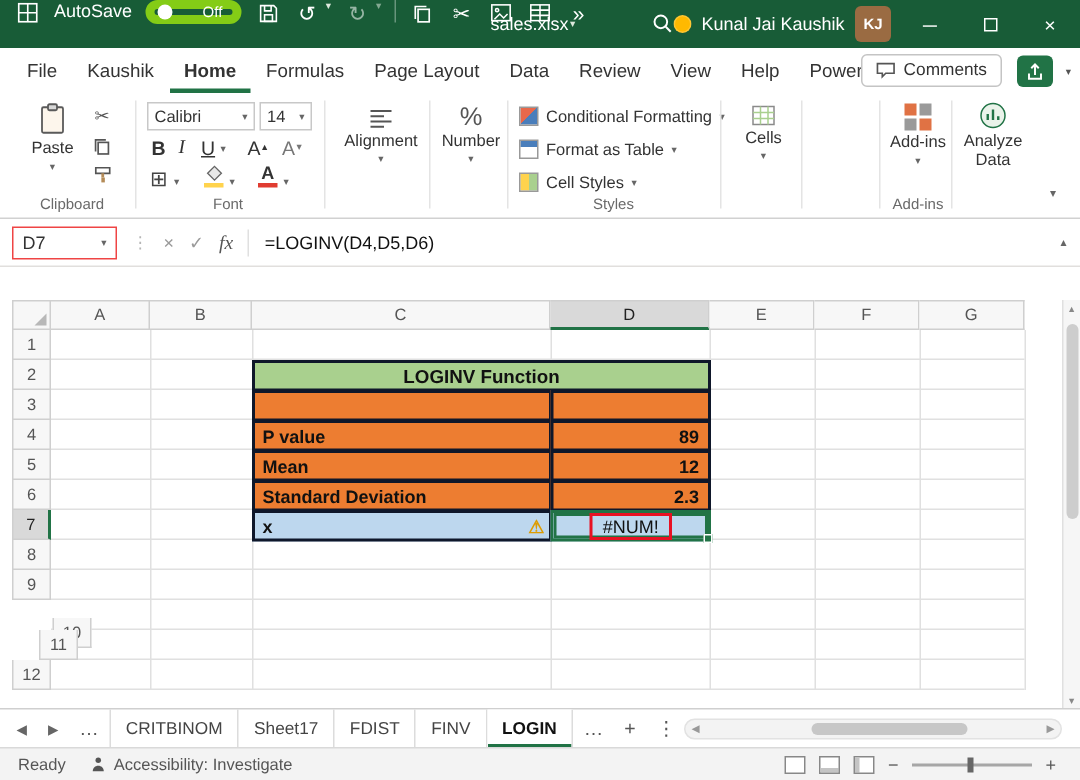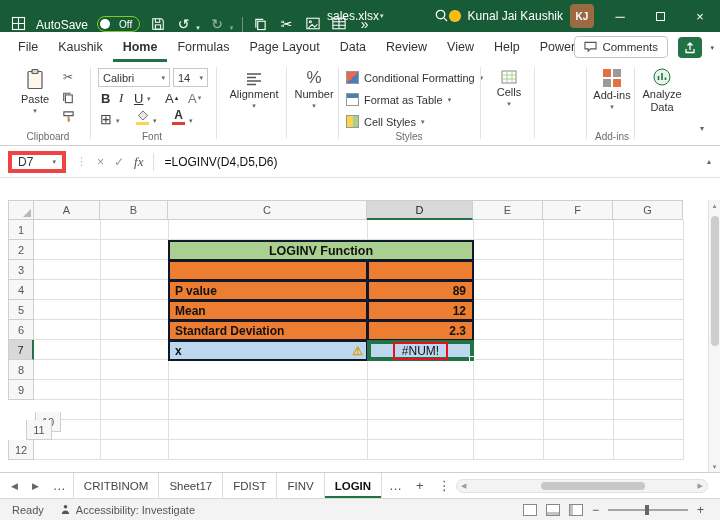--- a/index.html
+++ b/index.html
@@ -2,24 +2,24 @@
 <html><head>
 <meta charset="utf-8">
 <style>
 *{margin:0;padding:0;box-sizing:border-box;}
 body{width:720px;height:520px;font-family:"Liberation Sans",sans-serif;font-size:12px;color:#222;background:#fff;overflow:hidden;}
 .app{position:relative;width:720px;height:520px;background:#fff;overflow:hidden;}
 .abs{position:absolute;}
 
 
 .titlebar{position:absolute;top:0;left:0;width:720px;height:32px;background:#185c37;color:#fff;font-size:12px;}
-.tb-left{position:absolute;left:10px;top:0;height:32px;display:flex;align-items:flex-end;gap:9px;}
+.tb-left{position:absolute;left:10px;top:0;height:32px;display:flex;align-items:flex-start;gap:9px;}
 .tb-ic{width:17px;height:17px;display:flex;align-items:center;justify-content:center;color:#fff;font-size:14px;}
 .tb-sep{width:1px;height:15px;background:rgba(255,255,255,.35);}
-.toggle{display:flex;align-items:center;gap:9px;border:1px solid #84cc16;border-radius:9px;height:16px;padding:0 7px 0 2px;}
+.toggle{display:flex;align-items:center;gap:20px;border:6px solid #84cc16;border-radius:9px;height:16px;padding:0 7px 0 2px;}
 .knob{width:10px;height:10px;border-radius:50%;background:#fff;}
 .toggle-state{font-size:10px;color:#fff;}
 .dd{font-size:7px;color:#dce8dc;margin-left:-5px;}
 .dim{opacity:.55;}
 .filename{position:absolute;left:327px;top:0;height:32px;display:flex;align-items:center;gap:6px;}
 .search-btn{position:absolute;left:434px;top:8px;}
 .user{position:absolute;right:126px;top:0;height:32px;display:flex;align-items:center;gap:7px;}
 .presence{width:12px;height:12px;border-radius:50%;background:#ffb900;border:1px solid #fff3;}
 .avatar{width:24px;height:24px;border-radius:4px;background:#9a6b42;color:#fff;font-size:10px;font-weight:bold;display:flex;align-items:center;justify-content:center;}
 .win-controls{position:absolute;right:0;top:0;height:32px;display:flex;}
@@ -55,21 +55,21 @@
 .ic-addins{display:grid;grid-template-columns:8px 8px;grid-gap:2px;}
 .ic-addins i{width:8px;height:8px;display:block;}
 .ic-addins i:nth-child(1){background:#e07244;}
 .ic-addins i:nth-child(2){background:#9a9a9a;}
 .ic-addins i:nth-child(3){background:#9a9a9a;}
 .ic-addins i:nth-child(4){background:#e07244;}
 .wrap2{width:48px;line-height:1.15;}
 
 
 .formulabar{position:absolute;top:146px;left:0;width:720px;height:32px;background:#fff;border-bottom:1px solid #e1dfdd;display:flex;align-items:center;padding-left:8px;gap:10px;}
-.namebox{width:58px;height:22px;border:4px solid #ef4444;display:flex;align-items:center;justify-content:space-between;padding:0 6px;font-size:12px;color:#333;background:#fff;}
+.namebox{width:70px;height:22px;border:1px solid #ef4444;display:flex;align-items:center;justify-content:space-between;padding:0 6px;font-size:12px;color:#333;background:#fff;}
 .nb-dd{font-size:7px;color:#666;}
 .fb-dots{color:#b5b5b5;font-size:11px;}
 .fb-ic{color:#9a9a9a;font-size:12px;}
 .fb-fx{font-style:italic;font-family:"Liberation Serif",serif;font-size:13px;color:#555;}
 .fb-div{width:1px;height:18px;background:#e0e0e0;}
 .fb-formula{font-size:12px;color:#111;}
 .fb-collapse{position:absolute;right:9px;font-size:8px;color:#666;}
 
 
 #grid-area{left:0;top:200px;width:720px;height:272px;background:#fff;}

